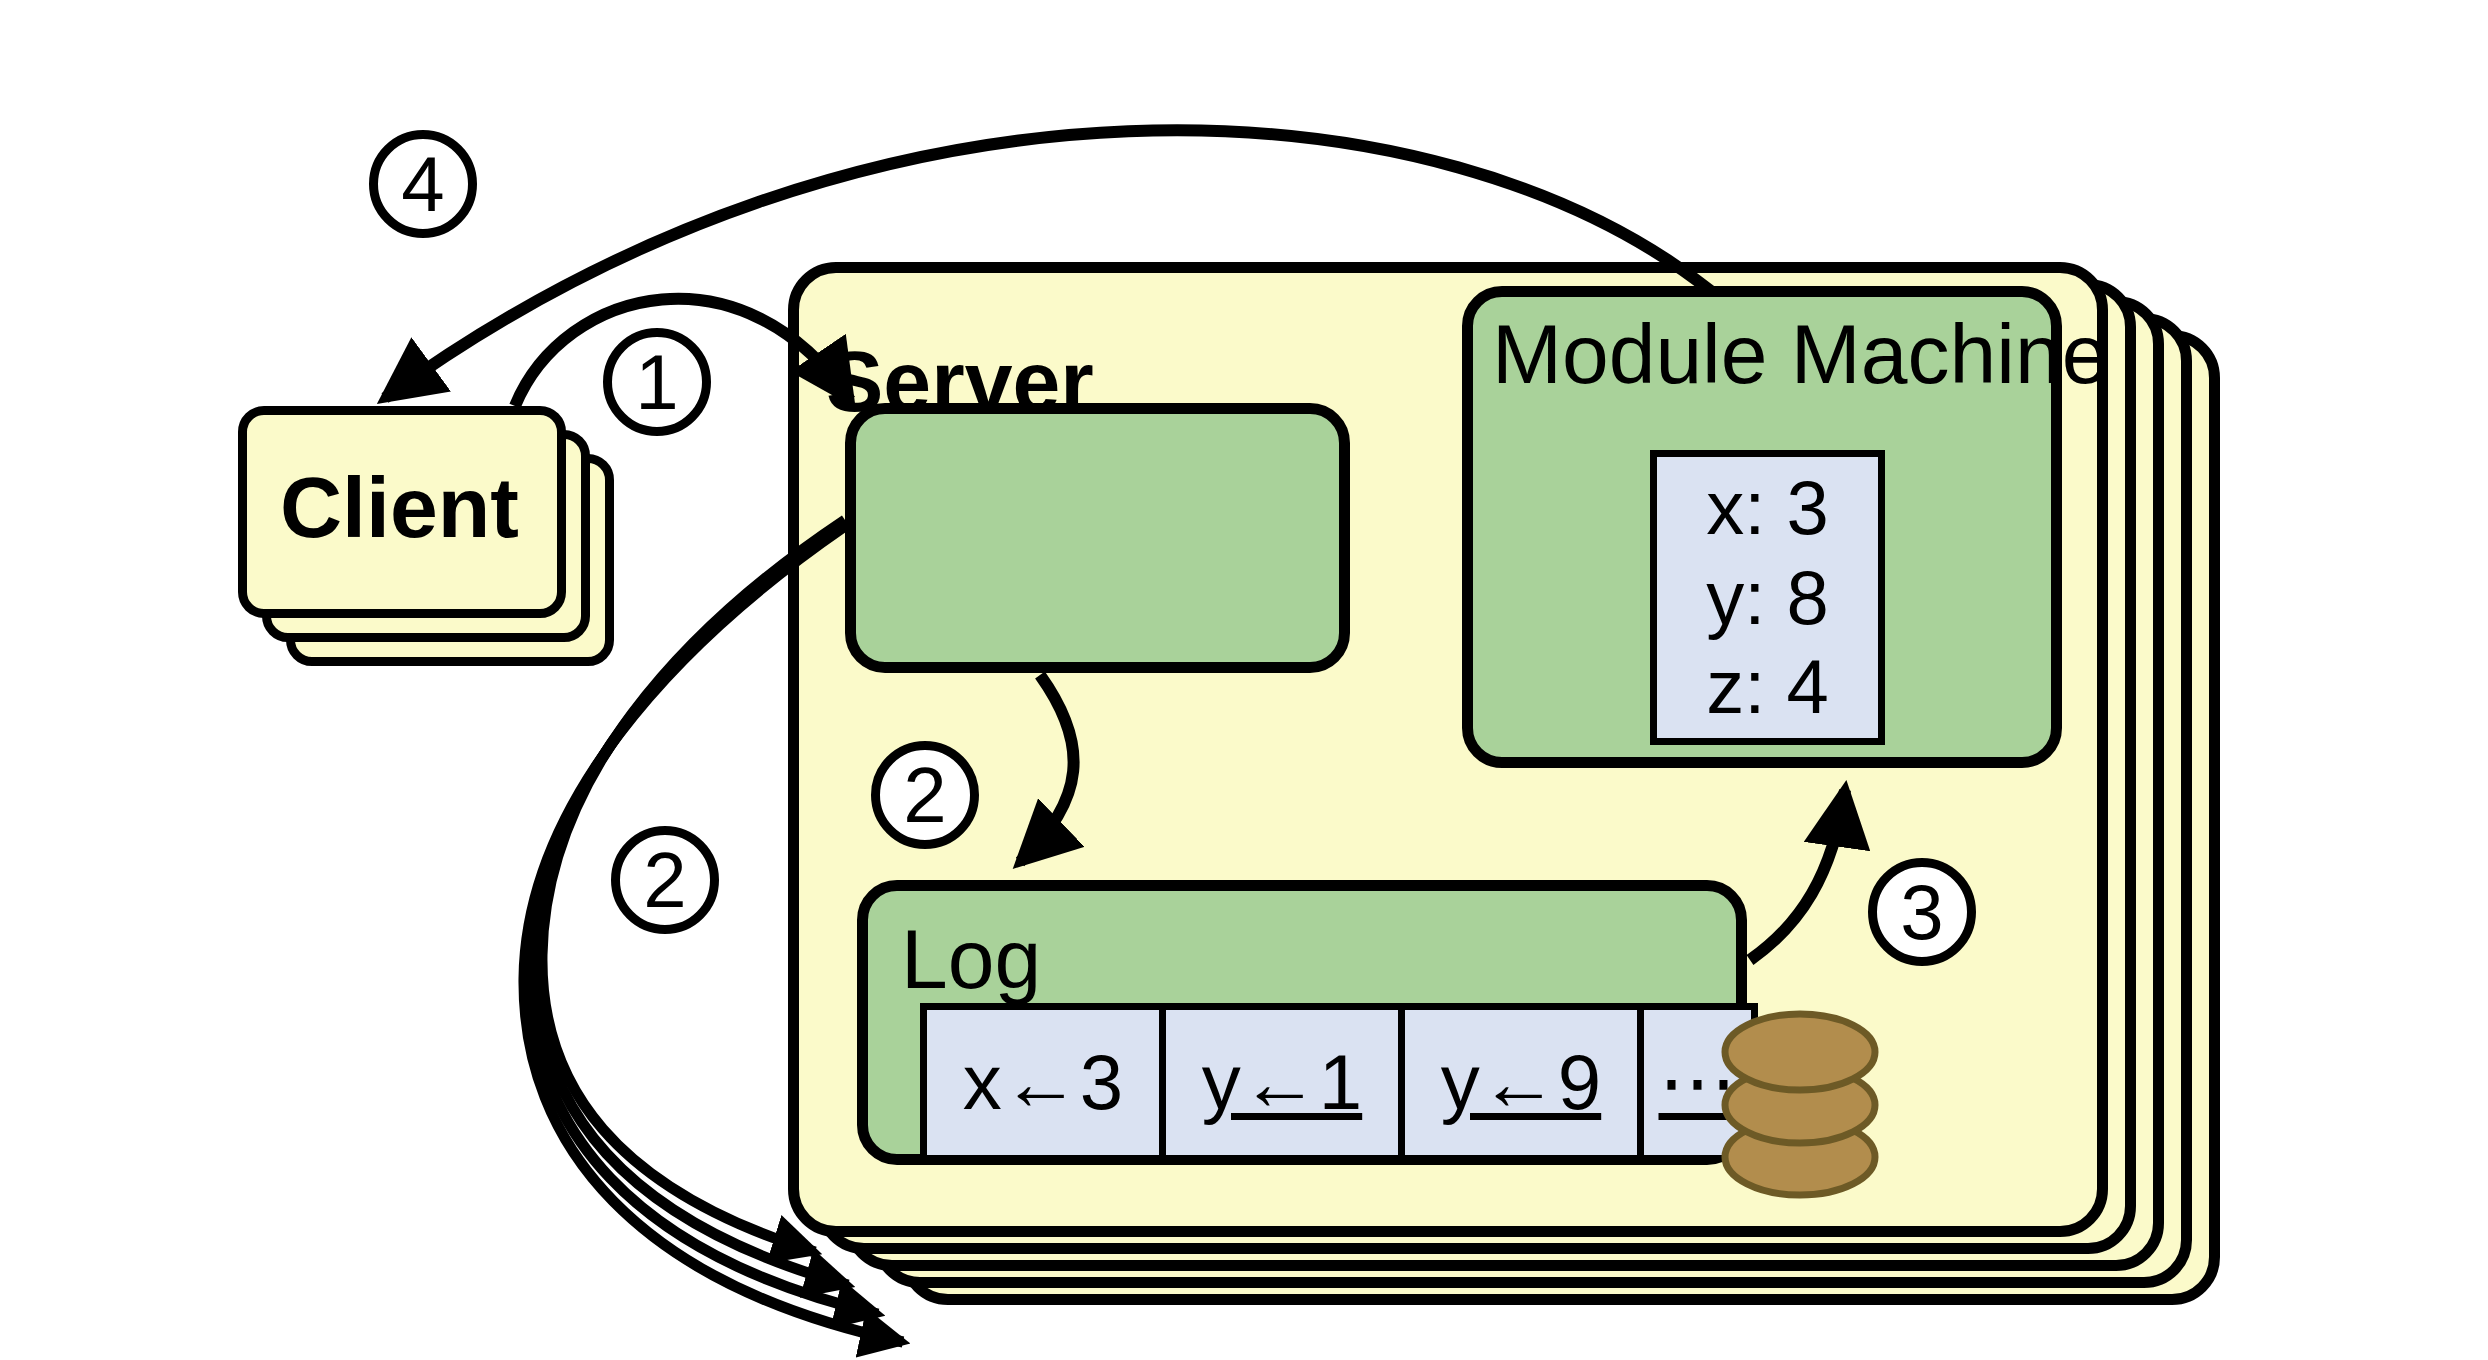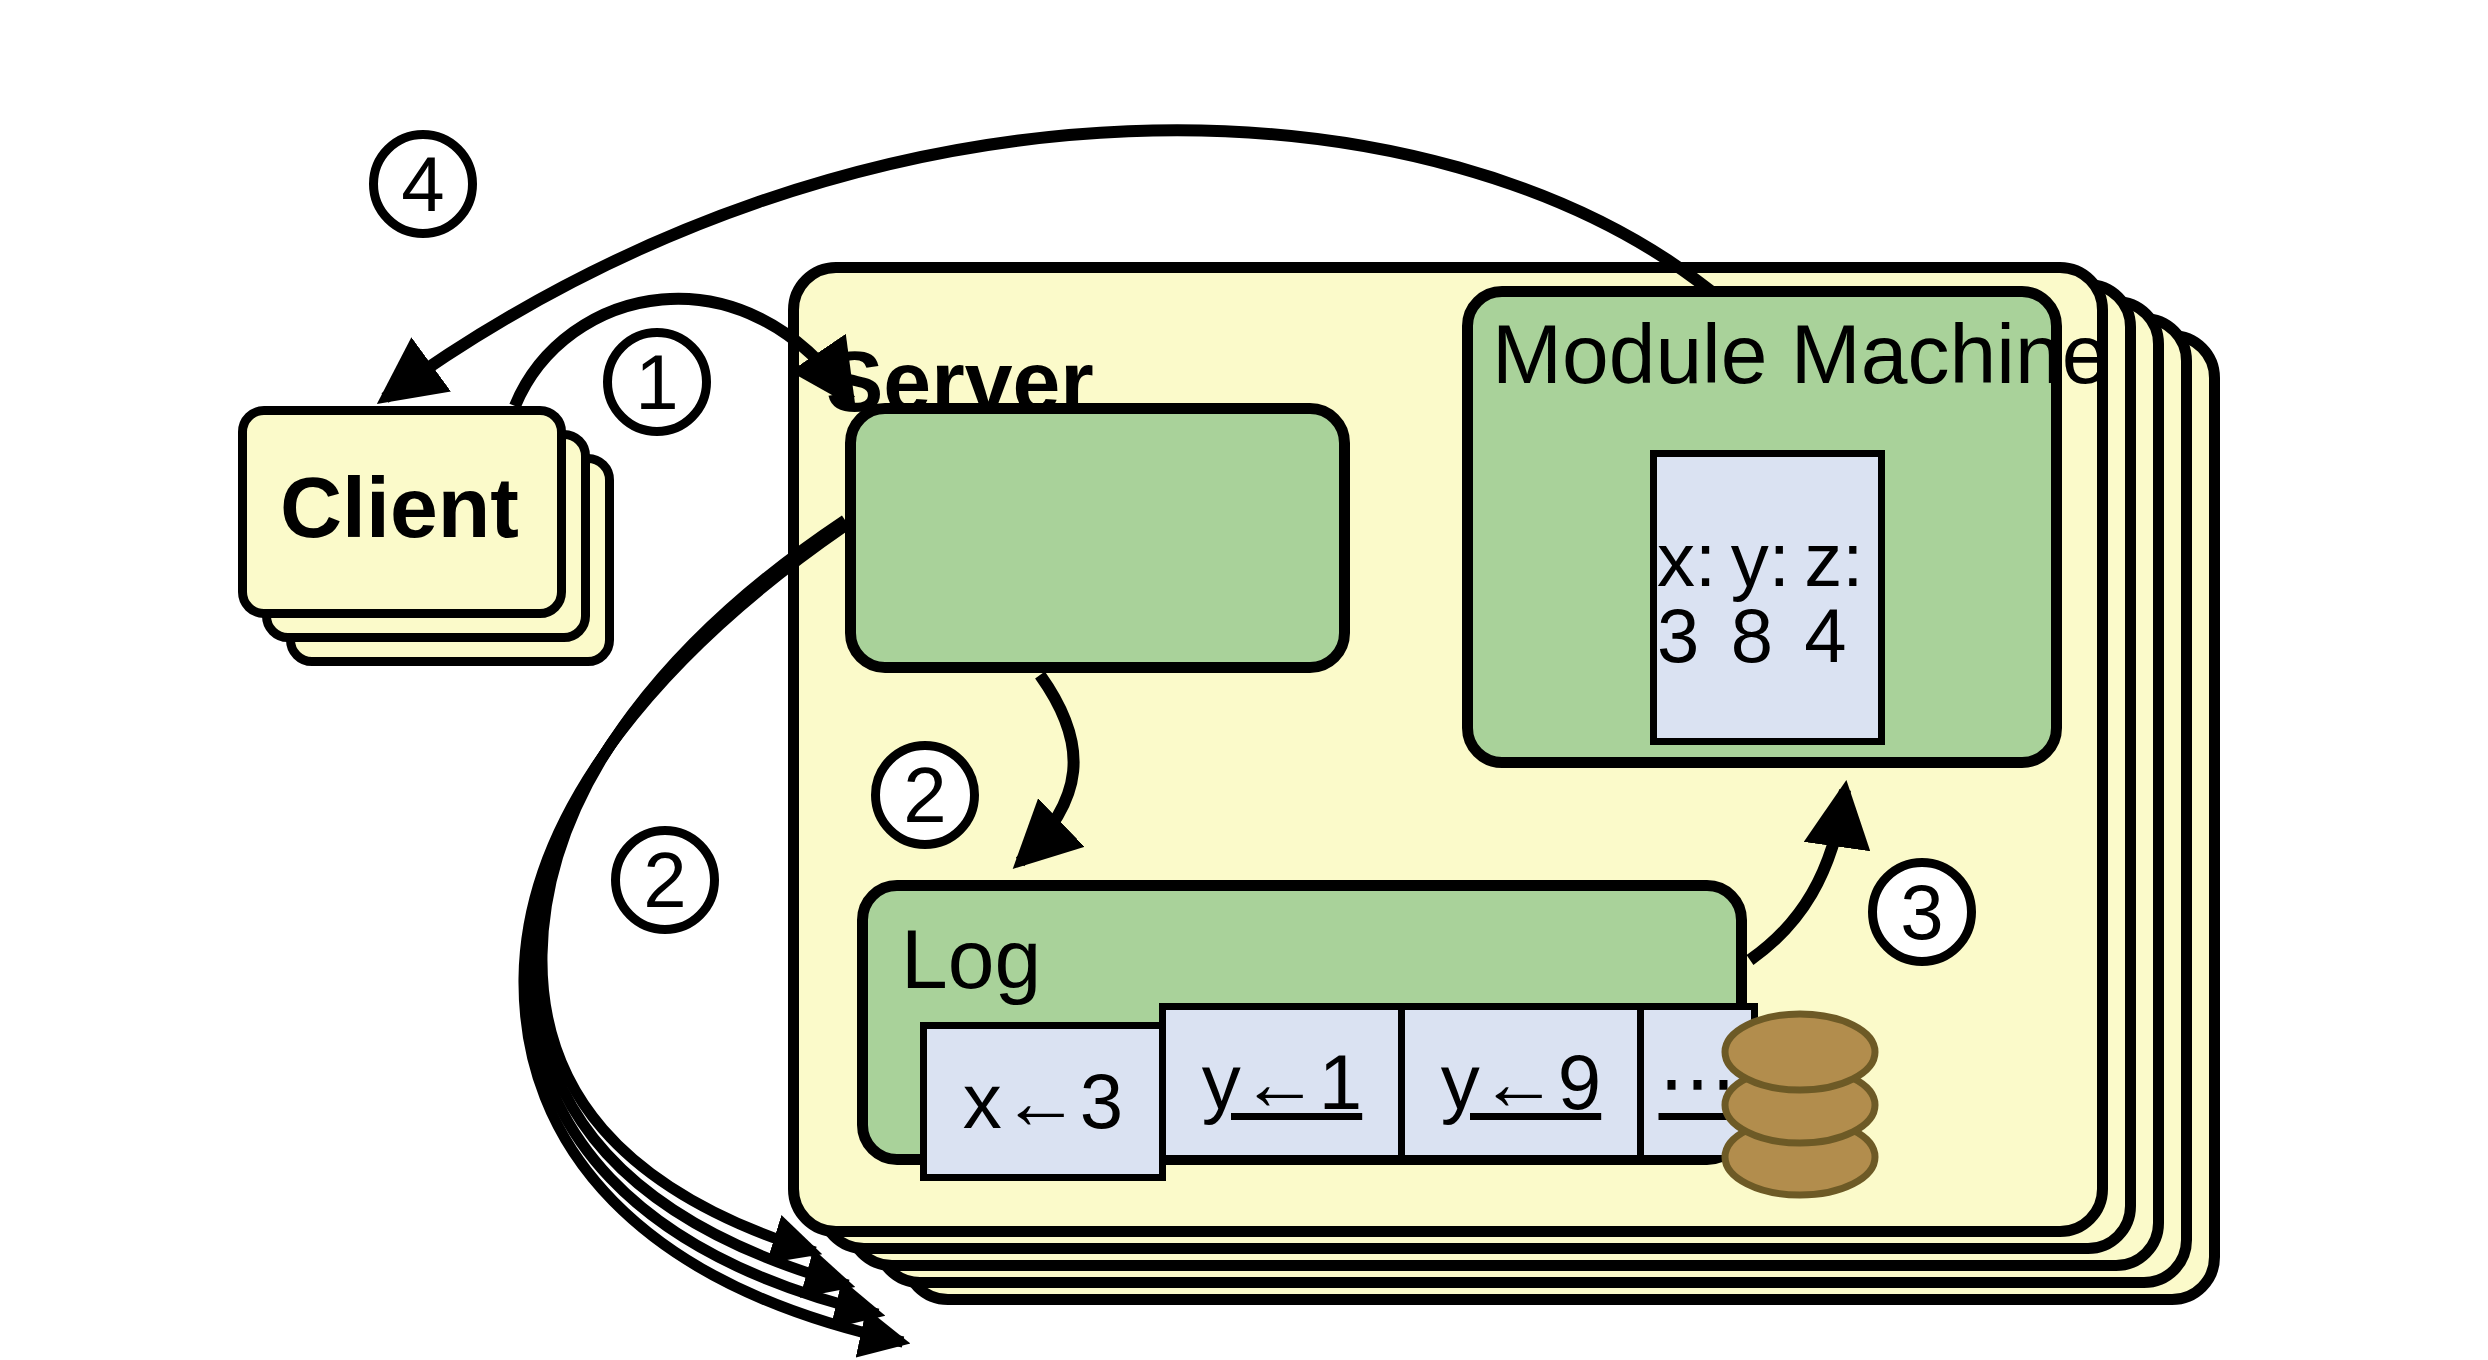--- a/index.html
+++ b/index.html
@@ -17,21 +17,21 @@
   
   .sheet{background:var(--box-yellow);border:11px solid var(--outline);border-radius:48px;z-index:1;}
   .client-sheet{border-width:9px;border-radius:26px;}
   
   .greenbox{background:var(--box-green);border:11px solid var(--outline);border-radius:40px;z-index:2;}
   .label{line-height:1.05;white-space:nowrap;z-index:3;}
   .lbl-86{font-size:86px;}
   .lbl-84{font-size:84px;}
   
   .staterect{background:var(--cell-blue);border:7px solid var(--outline);z-index:3;
-    display:flex;flex-direction:row;justify-content:space-evenly;align-items:center;}
+    display:flex;flex-direction:column;justify-content:space-evenly;align-items:center;}
   .staterow{font-size:76px;line-height:1;}
   
   .logrow{display:flex;z-index:3;}
   .logcell{height:145px;background:var(--cell-blue);border:7px solid var(--outline);
     display:flex;align-items:center;justify-content:center;font-size:78px;}
   .logcell + .logcell{margin-left:-7px;text-decoration:underline;}
   
   .badge{width:108px;height:108px;border:9px solid var(--outline);border-radius:50%;
     background:var(--paper);display:flex;align-items:center;justify-content:center;
     font-size:78px;z-index:6;}
@@ -60,21 +60,21 @@
   <div class="abs label lbl-84" style="left:1492px;top:310px;">Module Machine</div>
   <div class="abs staterect" style="left:1650px;top:450px;width:235px;height:295px;">
     <div class="staterow">x: 3</div>
     <div class="staterow">y: 8</div>
     <div class="staterow">z: 4</div>
   </div>
 
   <div class="abs greenbox" style="left:857px;top:880px;width:890px;height:285px;"></div>
   <div class="abs label lbl-84" style="left:901px;top:915px;">Log</div>
   <div class="abs logrow" style="left:920px;top:1003px;">
-    <div class="logcell" style="width:232px;margin-top:19px;">x←3</div>
+    <div class="logcell" style="width:232px;">x←3</div>
     <div class="logcell" style="width:232px;">y←1</div>
     <div class="logcell" style="width:232px;">y←9</div>
     <div class="logcell" style="width:107px;">⋯</div>
   </div>
 
   <div class="abs sheet client-sheet" style="left:286px;top:454px;width:328px;height:212px;"></div>
   <div class="abs sheet client-sheet" style="left:262px;top:430px;width:328px;height:212px;"></div>
   <div class="abs sheet client-sheet" style="left:238px;top:406px;width:328px;height:212px;"></div>
   <div class="abs label lbl-86" style="left:280px;top:462px;font-weight:bold;">Client</div>
 

